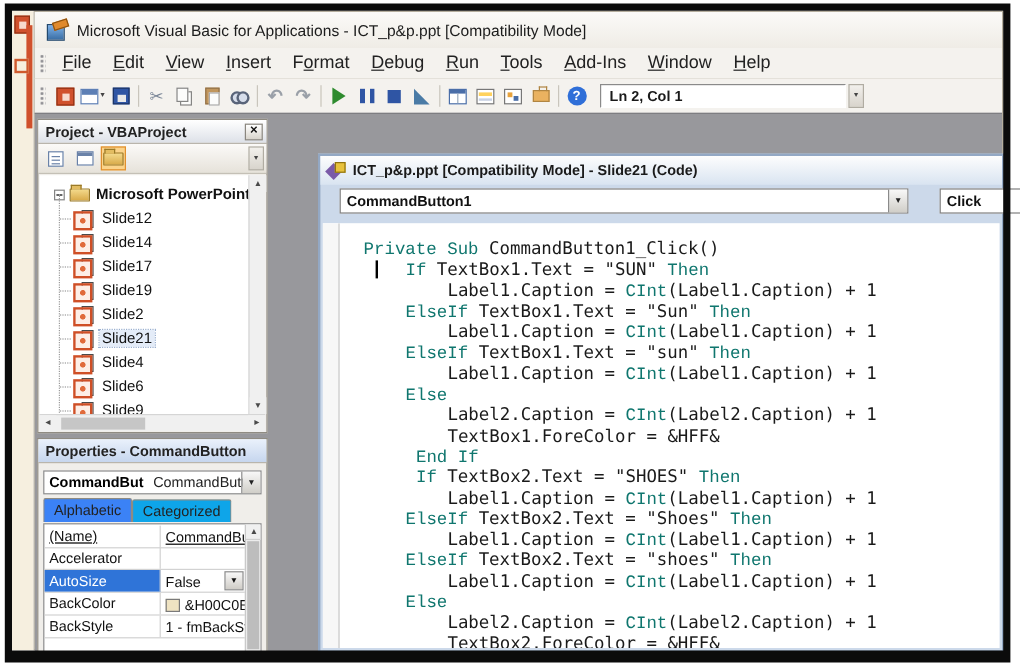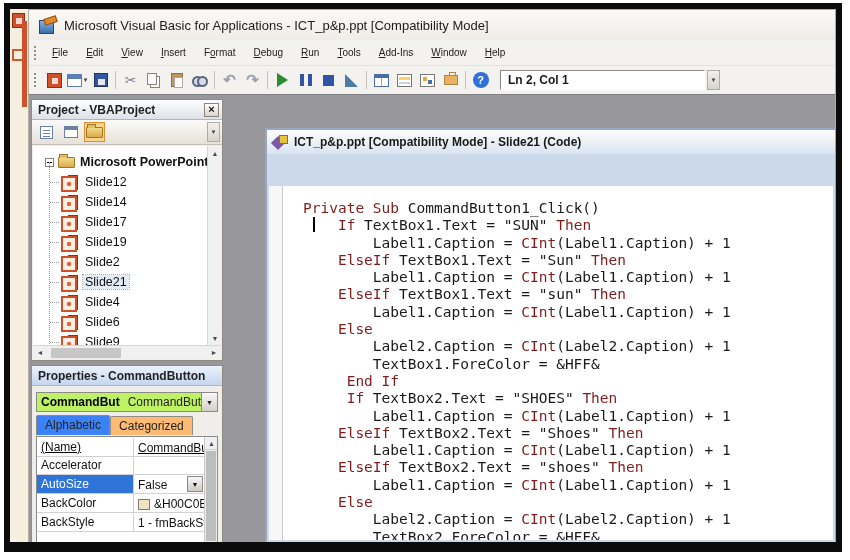--- a/index.html
+++ b/index.html
@@ -29,21 +29,21 @@
   .app-icon::before { content:""; position:absolute; left:0; top:2px; width:13px; height:12px;
       background:linear-gradient(#7fb2e8,#3a6ea5); border:1px solid #24496e; }
   .app-icon::after { content:""; position:absolute; left:5px; top:-1px; width:11px; height:5px;
       background:#e08a2d; border:1px solid #8f5310; transform:rotate(-18deg); }
   .title-text { font-size:13px; color:#1c1c1c; }
 
   .menubar { position:absolute; left:0; top:30px; width:100%; height:26px; background:#f4f2ee;
              display:flex; align-items:center; border-bottom:1px solid #e4e1da; }
   .grip { width:5px; height:16px; margin:0 5px 0 4px;
           background-image:radial-gradient(#8f8f93 1px, transparent 1.4px); background-size:4px 4px; }
-  .menu-item { font-size:10px; color:#222; padding:3px 9px; white-space:nowrap; }
+  .menu-item { font-size:15px; color:#222; padding:3px 9px; white-space:nowrap; }
   .menu-item u { text-decoration:underline; }
 
   .toolbar { position:absolute; left:0; top:56px; width:100%; height:28px; background:#f4f2ee;
              display:flex; align-items:center; }
   .tbtn { width:23px; height:22px; display:flex; align-items:center; justify-content:center; position:relative; }
   .tsep { width:1px; height:18px; background:#c9c5bc; margin:0 3px; }
   .tdrop { font-size:6px; color:#444; margin-left:1px; }
   .ic { width:16px; height:16px; display:flex; align-items:center; justify-content:center;
         font-size:13px; color:#55606e; position:relative; }
   .ic-powerpoint { width:15px; height:15px; background:#d0502c; border:1px solid #8f3013; }
@@ -133,30 +133,30 @@
 
   .sb-v { position:absolute; right:1px; top:46px; bottom:15px; width:14px; background:#f0f0f0; border-left:1px solid #d5d5d5; }
   .sb-h { position:absolute; left:1px; right:1px; bottom:1px; height:14px; background:#f0f0f0; border-top:1px solid #d5d5d5;
           display:flex; align-items:center; }
   .sb-arrow { width:14px; height:14px; display:flex; align-items:center; justify-content:center;
               font-size:7px; color:#4a4a4a; background:#f0f0f0; flex:none; }
   .sb-thumb-h { width:70px; height:10px; background:#c6c6c6; margin-left:4px; }
   .sb-spacer { flex:1; }
 
   
-  .obj-combo { position:absolute; left:4px; top:26px; right:4px; height:20px; background:#bef264;
+  .obj-combo { position:absolute; left:4px; top:26px; right:4px; height:20px; background:#ffffff;
                border:1px solid #8a8a8a; display:flex; align-items:center; overflow:hidden; font-size:12px; }
   .obj-combo .oname { font-weight:bold; margin-left:4px; white-space:nowrap; }
   .obj-combo .oclass { margin-left:8px; color:#222; white-space:nowrap; }
   .drop-btn { position:absolute; right:0; top:0; width:16px; height:18px;
               background:linear-gradient(#f8f8f8,#d0cec8); border-left:1px solid #8a8a8a;
               display:flex; align-items:center; justify-content:center; font-size:7px; color:#222; }
   .tabs { position:absolute; left:4px; top:50px; height:19px; display:flex; align-items:flex-end; }
   .tab { font-size:12px; color:#222; padding:2px 8px 2px; border:1px solid #8f8b82; border-bottom:none;
-         background:#fdba74; border-radius:2px 2px 0 0; }
+         background:#0ea5e9; border-radius:2px 2px 0 0; }
   .tab.active { background:#3b82f6; position:relative; z-index:2; font-weight:normal; padding-bottom:3px; }
   .grid { position:absolute; left:4px; right:4px; top:70px; bottom:0; background:#fff; border:1px solid #8a8a8a; overflow:hidden; }
   .grow { position:absolute; left:0; right:13px; height:19px; display:flex; border-bottom:1px solid #d2d2d2; font-size:12px; }
   .gname { width:97px; padding:2px 0 0 4px; border-right:1px solid #d2d2d2; color:#111; white-space:nowrap; overflow:hidden; }
   .gval { flex:1; padding:2px 0 0 4px; color:#111; position:relative; white-space:nowrap; overflow:hidden;
           display:flex; align-items:center; }
   .grow.sel .gname { background:#2f74d8; color:#fff; }
   .swatch { width:12px; height:11px; background:#efe3c2; border:1px solid #7a7a7a; margin-right:4px; flex:none; }
   .gdrop { position:absolute; right:1px; top:1px; width:16px; height:16px;
            background:linear-gradient(#f8f8f8,#cfccc6); border:1px solid #8a8a8a;
@@ -177,21 +177,21 @@
   .cw-icon::after { content:""; position:absolute; right:0; top:0; width:7px; height:7px; background:#e8c23d; border:1px solid #8f7310; }
   .combo-row { position:absolute; left:0; top:24px; width:100%; height:26px; }
   .combo { position:absolute; top:3px; height:21px; background:#fff; border:1px solid #7f7f7f;
            display:flex; align-items:center; font-size:12px; font-weight:bold; color:#111; padding-left:5px; }
   .combo .drop-btn { height:19px; }
   .code-area { position:absolute; left:2px; right:2px; top:56px; bottom:2px; background:#fff; overflow:hidden; }
   .code-margin { position:absolute; left:0; top:0; bottom:0; width:14px; background:#f7f7f7; border-right:1px solid #c8c8c8; }
   .code-text { position:absolute; left:14px; top:14px; right:0; font-family:"DejaVu Sans Mono","Liberation Mono",monospace;
                font-size:14.5px; line-height:17.3px; color:#1a1a1a; }
   .code-line { white-space:pre; height:17.3px; padding-left:20px; }
-  .kw { color:#7f1d1d; }
+  .kw { color:#0f766e;font-family:Liberation Mono, monospace; }
   .cursor { position:absolute; left:30px; top:17px; width:1.5px; height:15px; background:#000; }
 </style>
 </head>
 <body>
 
 <div class="screen">
 
   <div class="ppt-strip">
     <div class="ppt-mini-icon"></div>
     <div class="ppt-vbar"></div>
@@ -426,20 +426,29 @@
               </div>
             </div>
           </div>
       </div>
 
       <div class="codewin">
         <div class="cw-title">
           <span class="cw-icon"></span>
           <span>ICT_p&amp;p.ppt [Compatibility Mode] - Slide21 (Code)</span>
         </div>
+        <div class="combo-row">
+          <div class="combo" style="left:16px; width:474px;">
+            <span>CommandButton1</span>
+            <span class="drop-btn">▼</span>
+          </div>
+          <div class="combo" style="left:516px; width:120px;">
+            <span>Click</span>
+          </div>
+        </div>
         <div class="code-area">
           <div class="code-margin"></div>
           <div class="code-text" id="code-text">
               <div class="code-line"><span class="kw">Private</span> <span class="kw">Sub</span> CommandButton1_Click()</div>
               <div class="code-line">    <span class="kw">If</span> TextBox1.Text = "SUN" <span class="kw">Then</span></div>
               <div class="code-line">        Label1.Caption = <span class="kw">CInt</span>(Label1.Caption) + 1</div>
               <div class="code-line">    <span class="kw">ElseIf</span> TextBox1.Text = "Sun" <span class="kw">Then</span></div>
               <div class="code-line">        Label1.Caption = <span class="kw">CInt</span>(Label1.Caption) + 1</div>
               <div class="code-line">    <span class="kw">ElseIf</span> TextBox1.Text = "sun" <span class="kw">Then</span></div>
               <div class="code-line">        Label1.Caption = <span class="kw">CInt</span>(Label1.Caption) + 1</div>

